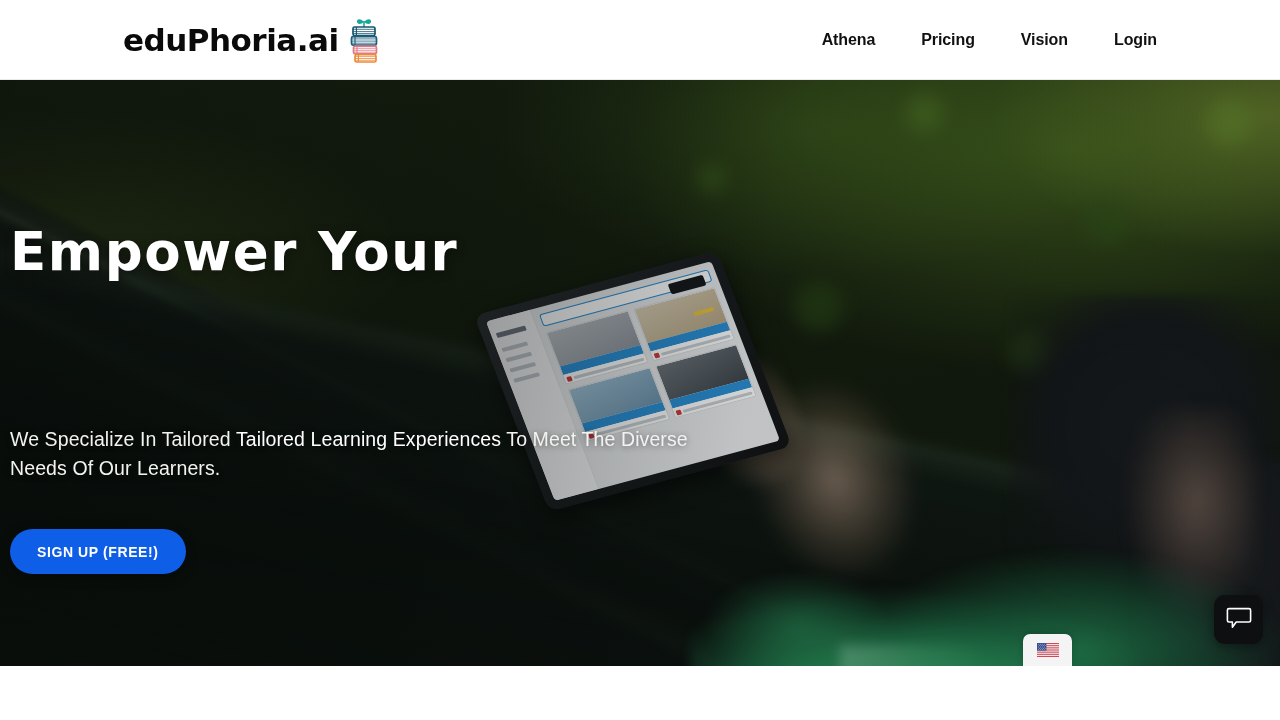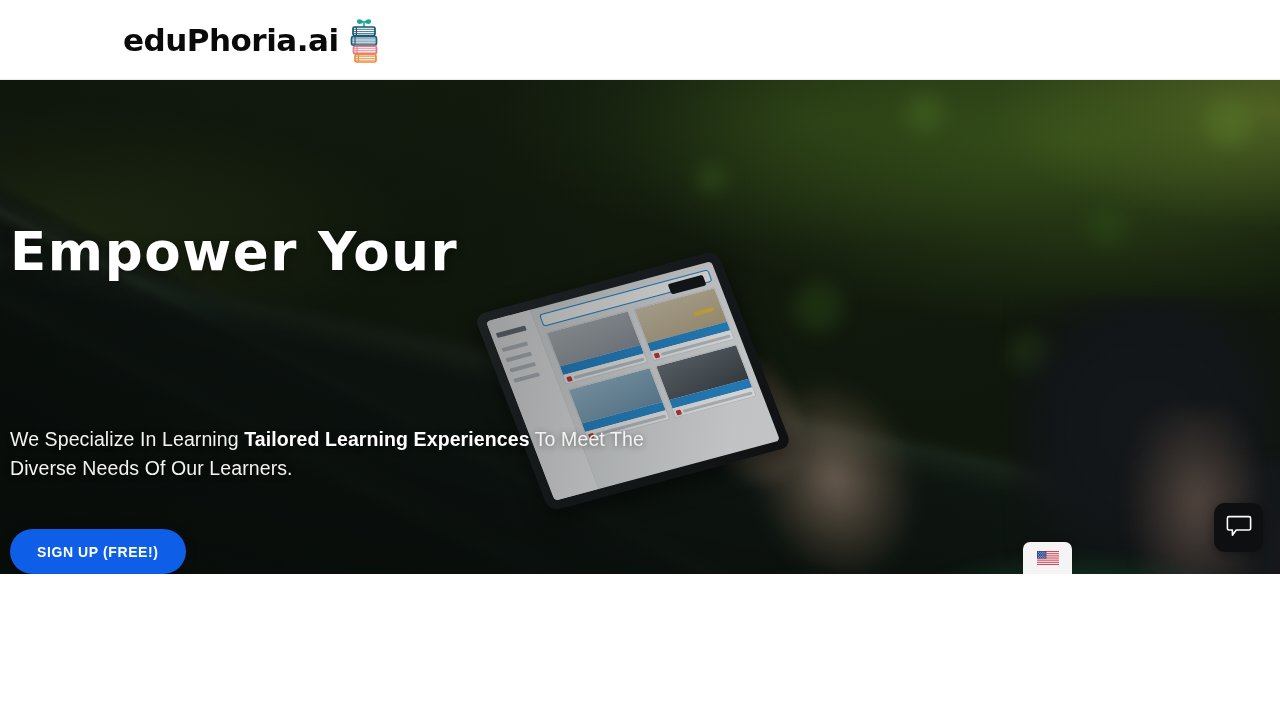--- a/index.html
+++ b/index.html
@@ -40,21 +40,21 @@
   .nav a {
     font-size:16px; font-weight:700; color:#111111;
     text-decoration:none; padding:0 23px;
     letter-spacing:-0.1px;
     white-space:nowrap;
   }
 
   
   .hero {
     position:absolute; left:0; top:80px;
-    width:1280px; height:494px;
+    width:1280px; height:586px;
     overflow:hidden;
     background:#1d4ed8;
   }
   .hero-photo { position:absolute; inset:0; }
 
   
   .bg-grass {
     position:absolute; inset:0;
     background:
       radial-gradient(ellipse 50% 45% at 14% 94%, rgba(120,132,54,0.55) 0%, rgba(120,132,54,0) 62%),
@@ -227,21 +227,21 @@
     text-shadow:0 2px 10px rgba(0,0,0,0.35);
     white-space:nowrap;
   }
   .subtitle {
     position:absolute; left:0; top:345px;
     width:700px;
     font-size:19.5px; font-weight:400; color:#f2f2f0;
     line-height:1.47; letter-spacing:0.1px;
     text-shadow:0 1px 6px rgba(0,0,0,0.45);
   }
-  .subtitle b { font-weight:700; color:#ffffff; }
+  .subtitle b { font-weight:400; color:#ffffff; }
   .cta {
     position:absolute; left:0; top:449px;
     display:inline-flex; align-items:center; justify-content:center;
     height:45px; padding:8px 27px;
     background:#0f5ee7;
     border:none; border-radius:999px;
     color:#ffffff; font-size:14px; font-weight:700;
     letter-spacing:0.6px; cursor:pointer;
     box-shadow:0 3px 12px rgba(0,0,0,0.35);
     font-family:"Liberation Sans", sans-serif;
@@ -294,20 +294,26 @@
         <path d="M9.5 32.3 H32.5 M9.5 34.3 H32.5 M9.5 36.2 H32.5" stroke="#e07a86" stroke-width="0.8"></path>
         <path d="M13 30.2 V37.8" stroke="#e07a86" stroke-width="1.1"></path>
 
         <rect x="11" y="38.6" width="21" height="7.4" rx="1.6" fill="none" stroke="#ec8b3c" stroke-width="1.7"></rect>
         <path d="M11 40.6 H32 M11 42.5 H32 M11 44.3 H32" stroke="#ec8b3c" stroke-width="0.8"></path>
         <path d="M14.4 38.6 V46" stroke="#ec8b3c" stroke-width="1.1"></path>
       </svg>
     </span>
   </a>
 
+  <nav class="nav">
+    <a href="#">Athena</a>
+    <a href="#">Pricing</a>
+    <a href="#">Vision</a>
+    <a href="#">Login</a>
+  </nav>
 </div>
 
 <section class="hero">
 
   <div class="hero-photo">
     <div class="bg-grass"></div>
     <div class="bg-foliage"></div>
     <div class="hammock"></div>
     <div class="hammock2"></div>
     <div class="person-hair"></div>
@@ -373,21 +379,21 @@
     <div class="hero-shade"></div>
   </div>
 
   <div class="hero-content">
     <h1 class="headline">
       <span>Empower Your</span><br>
       <br>
     </h1>
 
     <p class="subtitle">
-      <span>We Specialize In Learning </span><b>Tailored Learning Experiences</b><span> To Meet The Diverse Needs Of Our Learners.</span>
+      <span>We Specialize In Tailored </span><b>Tailored Learning Experiences</b><span> To Meet The Diverse Needs Of Our Learners.</span>
     </p>
 
     <button class="cta">SIGN UP (FREE!)</button>
   </div>
 
   <div class="lang-widget">
     <span class="flag">
       <svg viewBox="0 0 22 14" width="22" height="14" aria-hidden="true">
         <rect width="22" height="14" fill="#f2f2f2"></rect>
         <g fill="#d6htm"></g>

